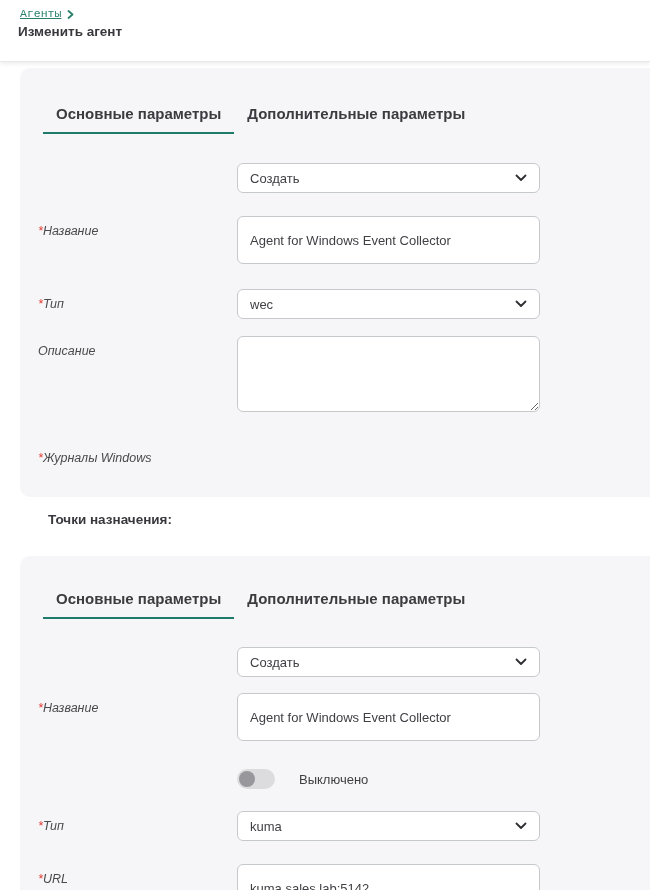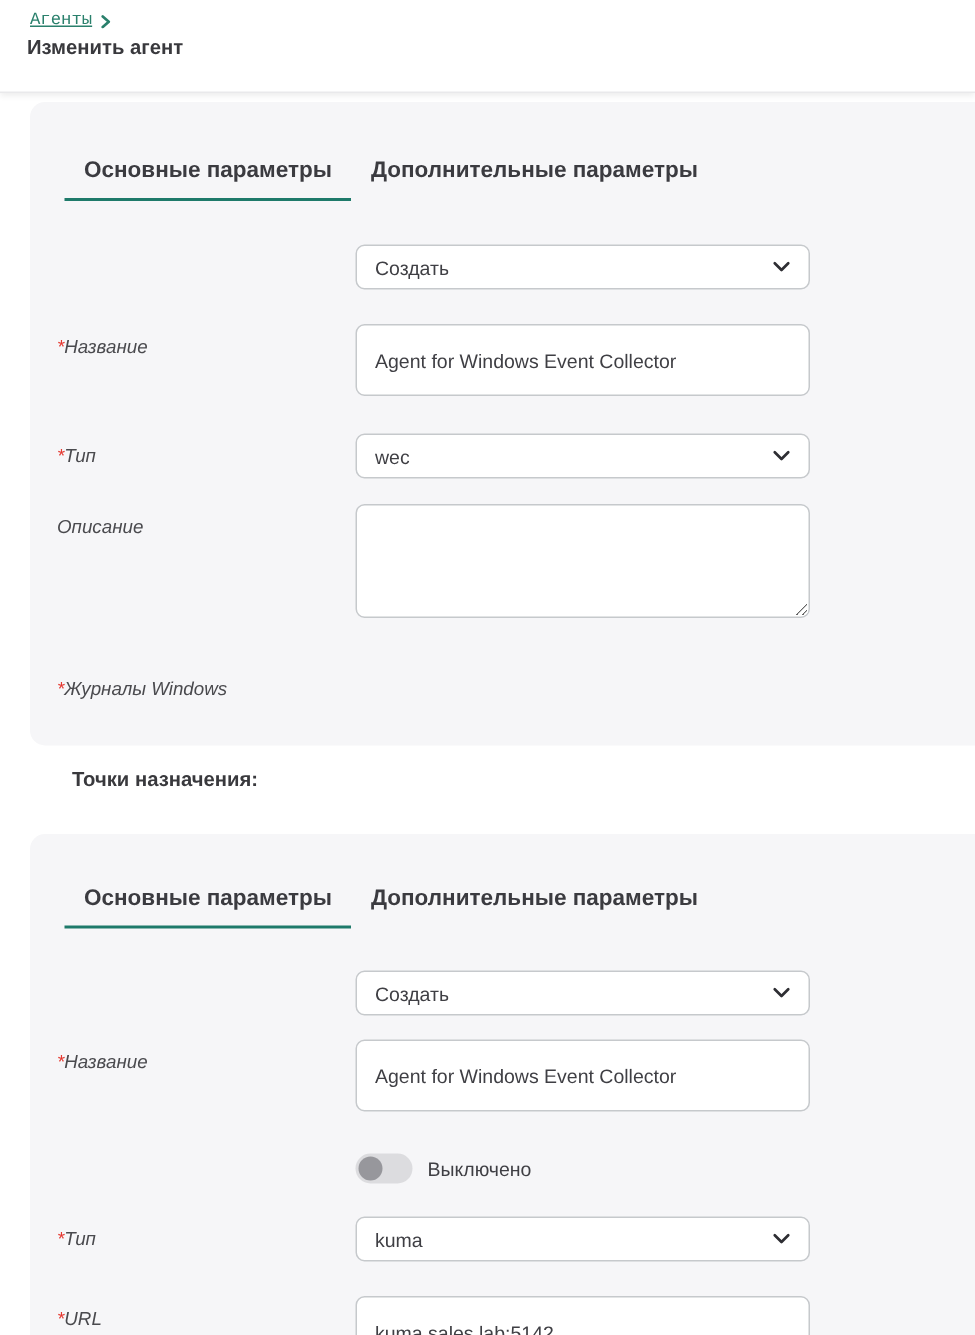--- a/index.html
+++ b/index.html
@@ -57,21 +57,21 @@
   }
   .text-input{height:48px;padding:0 12px;outline:none;}
   .select{
     height:30px;padding:0 12px;display:flex;align-items:center;
     justify-content:space-between;cursor:pointer;user-select:none;
   }
   .select-value{overflow:hidden;white-space:nowrap;text-overflow:ellipsis;}
   .chev-down{flex:0 0 auto;margin-left:8px;display:inline-flex;}
   .textarea{height:76px;padding:6px 12px;resize:both;outline:none;}
   
-  .toggle-wrap{display:flex;align-items:center;gap:10px;padding-top:2px;}
+  .toggle-wrap{display:flex;align-items:center;gap:24px;padding-top:2px;}
   .toggle{
     width:38px;height:20px;border-radius:10px;background:#dcdcdf;position:relative;
     cursor:pointer;flex:0 0 auto;
   }
   .toggle .knob{
     position:absolute;left:2px;top:2px;width:16px;height:16px;border-radius:50%;
     background:#97979c;
   }
   .toggle-label{font-size:13px;color:#3f3f44;}
 </style>

